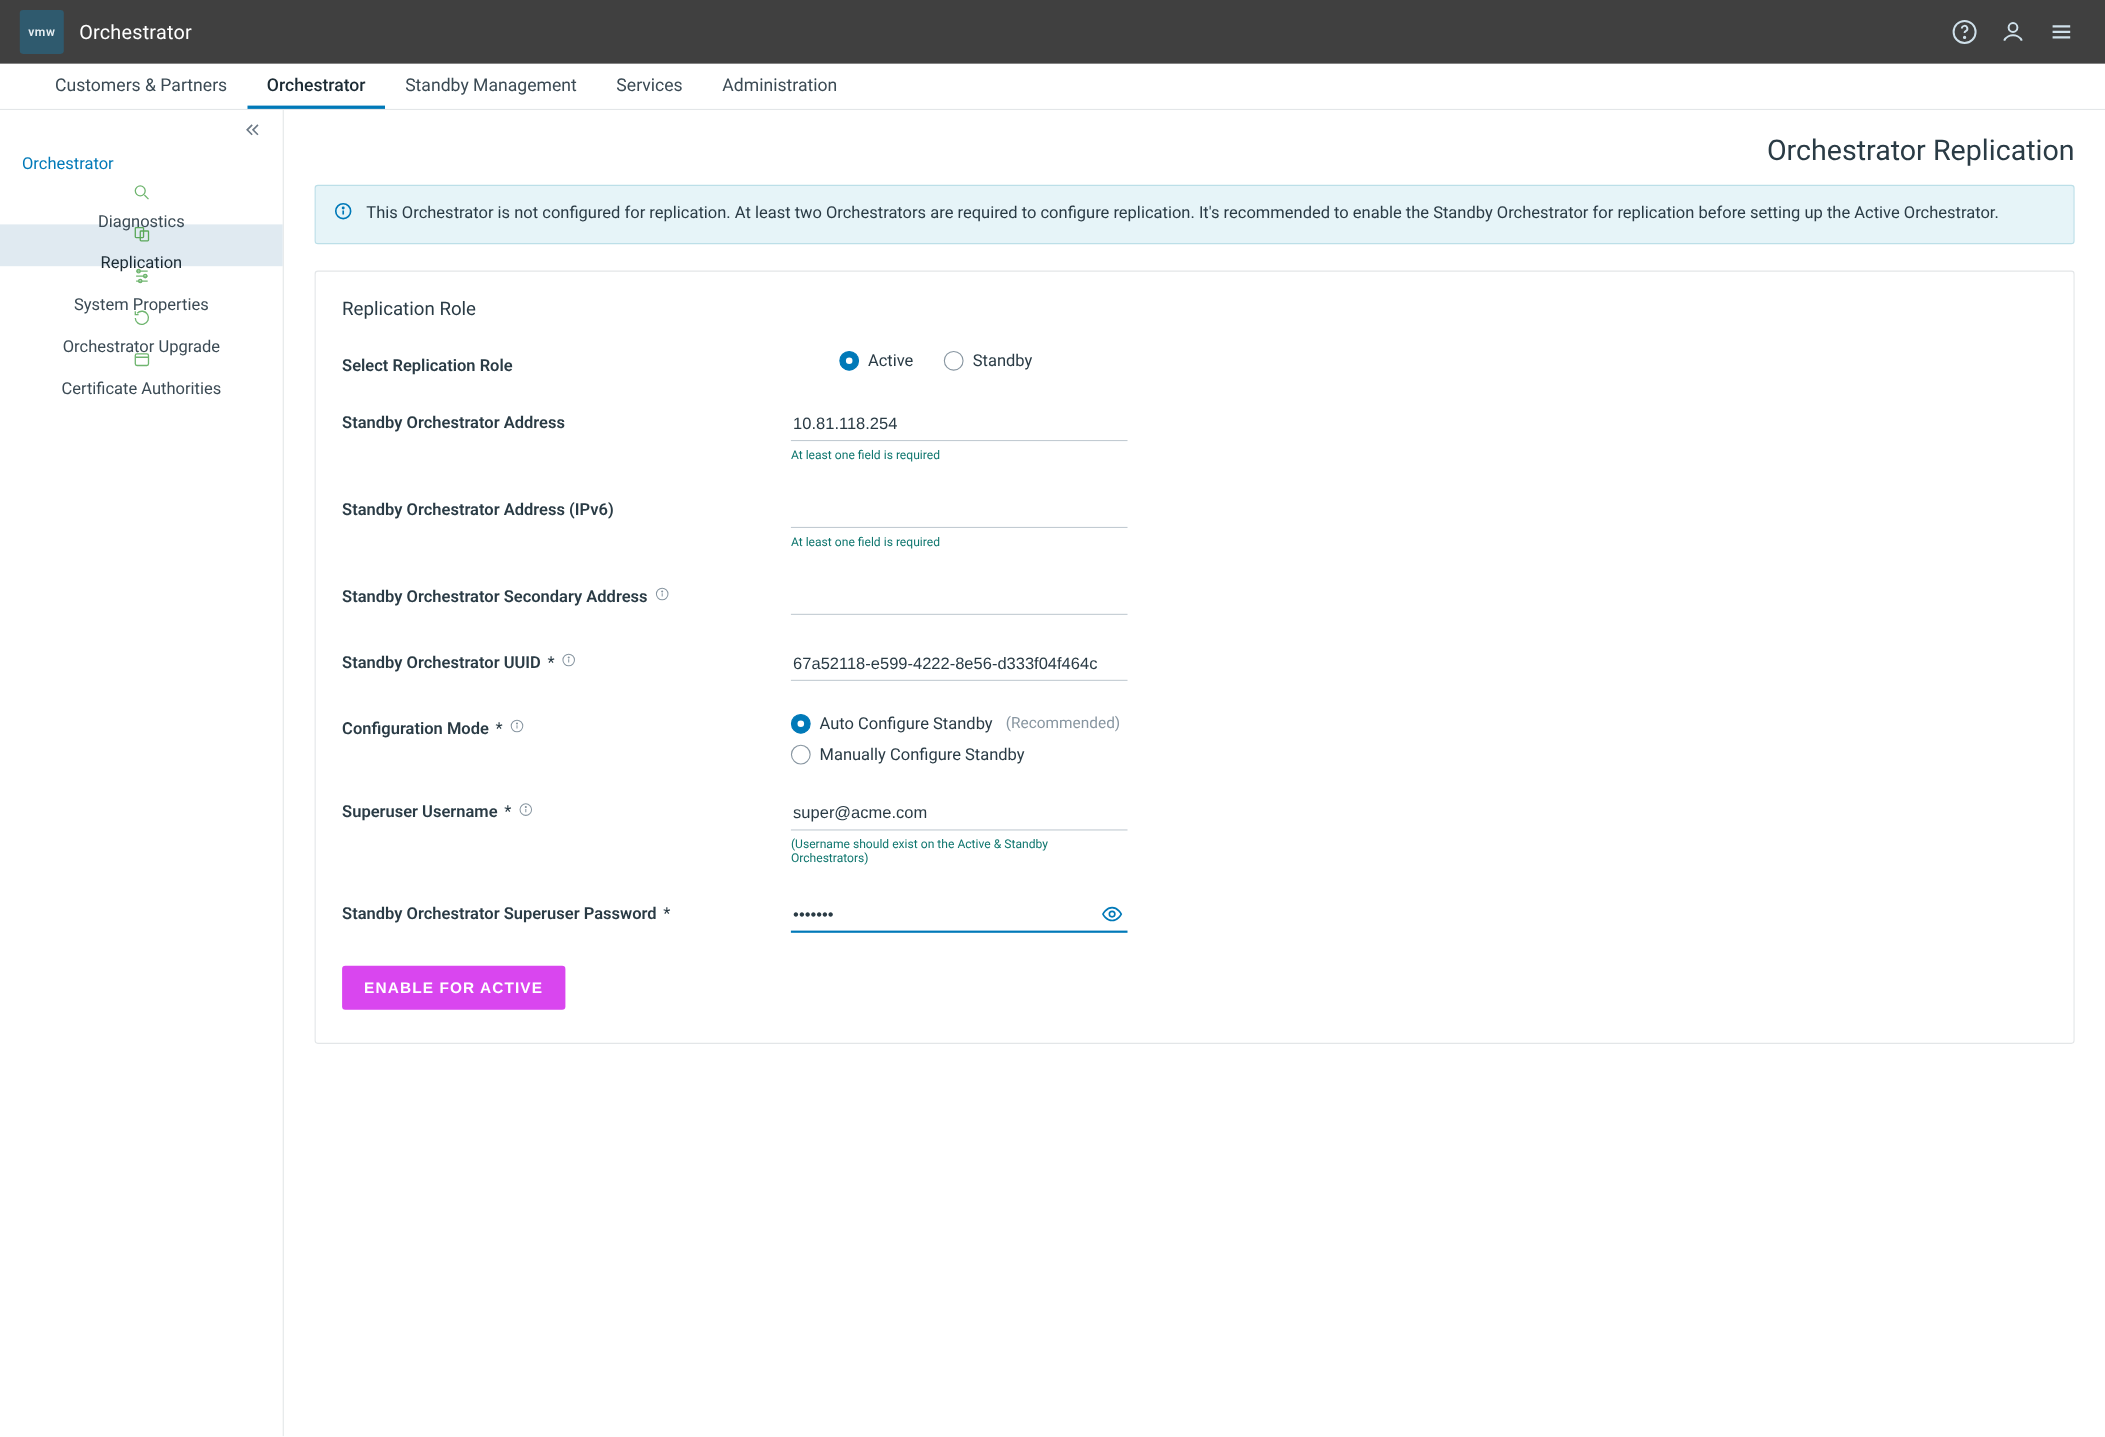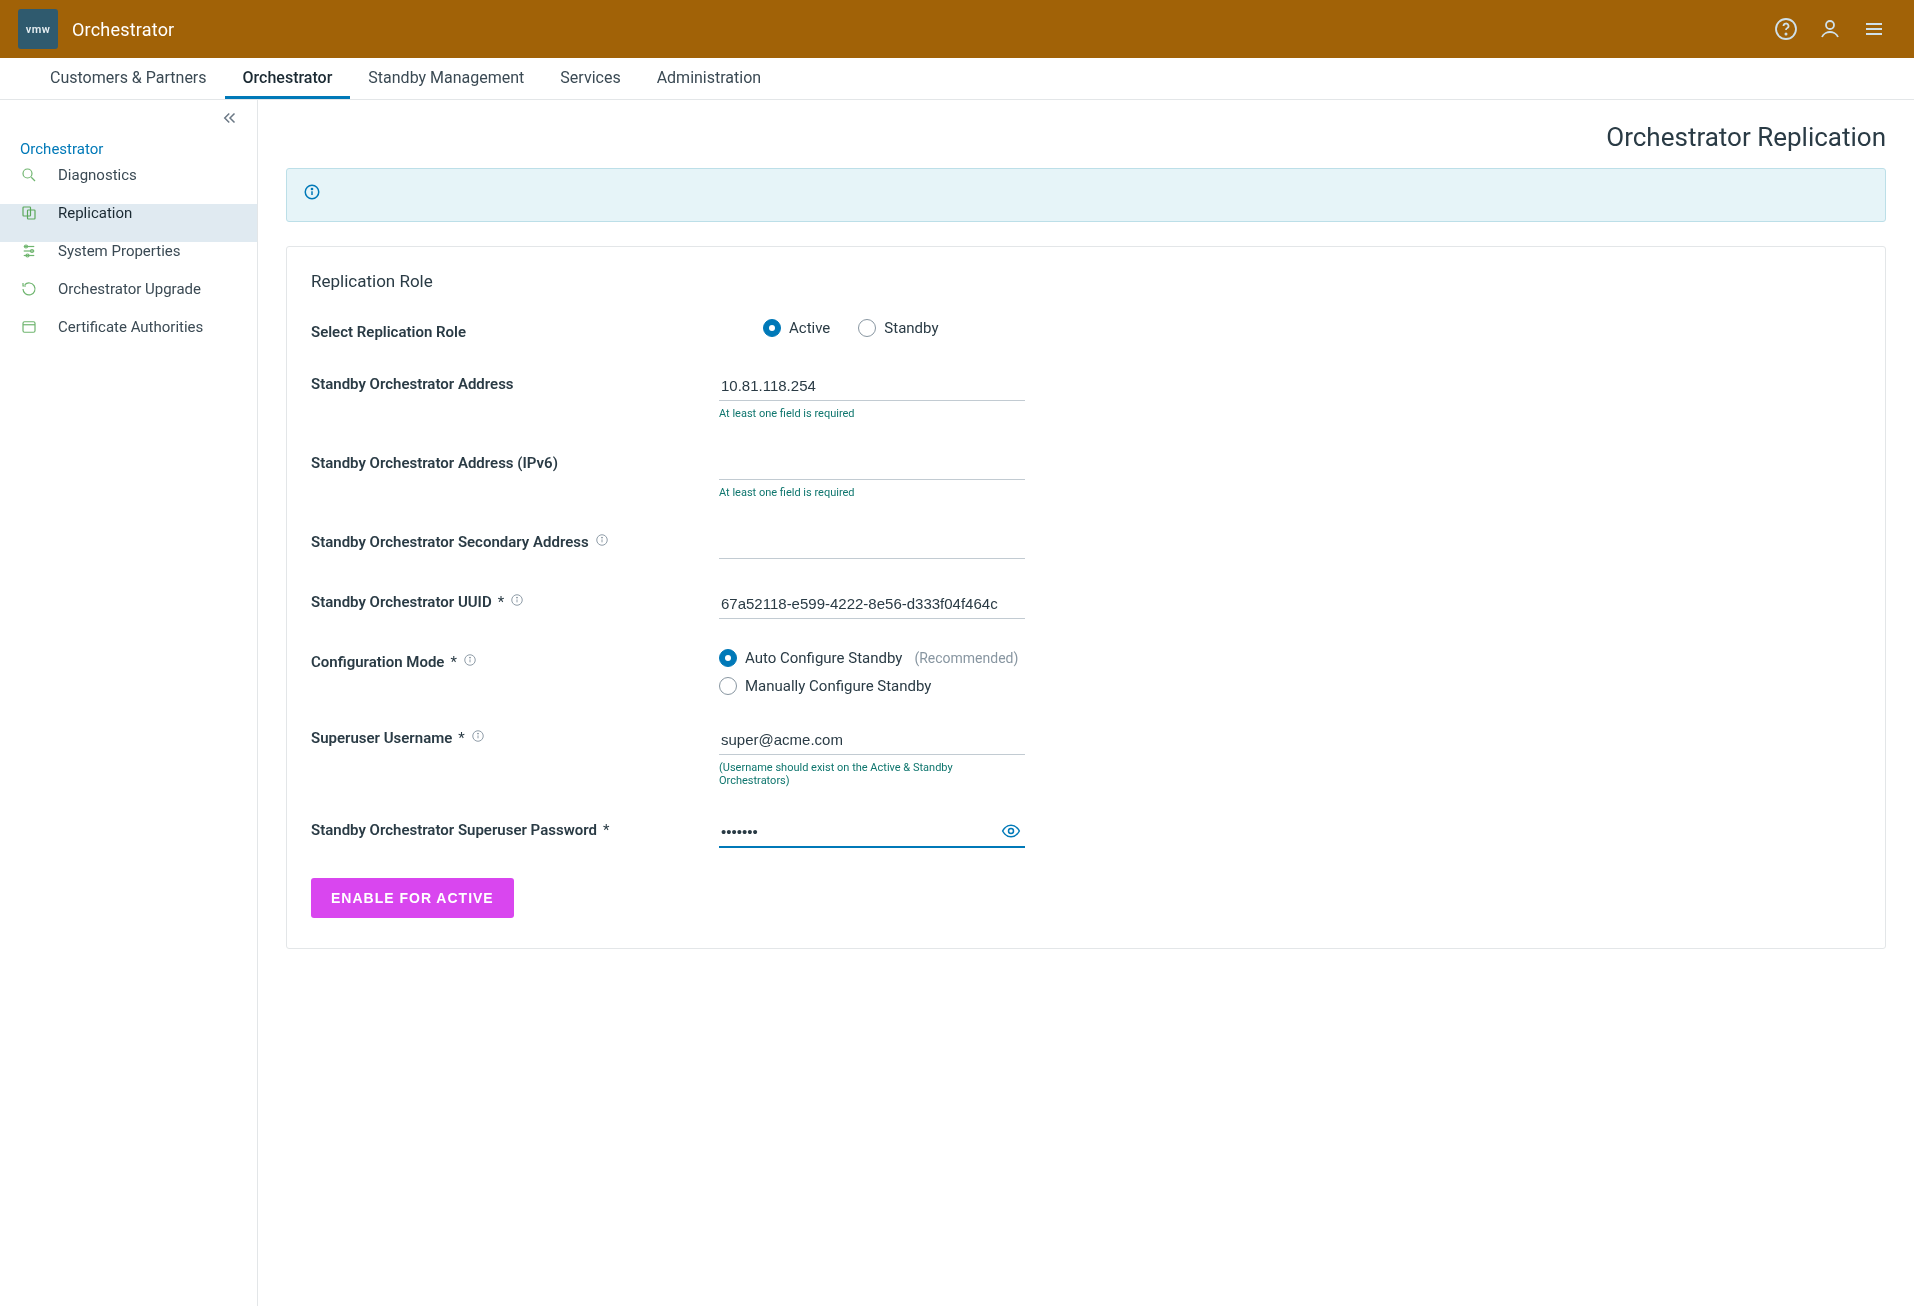--- a/index.html
+++ b/index.html
@@ -8,21 +8,21 @@
     font-size: 14px;
     color: #1b2a33;
     background: #fff;
     overflow: hidden;
   }
   .app { width: 1914px; height: 1306px; position: relative; display: flex; flex-direction: column; }
 
   
   .header {
     height: 58px;
-    background: #a16207;
+    background: #404040;
     display: flex;
     align-items: center;
     padding: 0 18px;
     color: #fff;
   }
   .header .logo-box {
     width: 40px; height: 40px; background: #2f5a6e; border-radius: 3px;
     display:flex; align-items:center; justify-content:center;
     font-weight: 600; font-size: 11px; letter-spacing: 0.5px; color: #e6eef2;
   }
@@ -72,27 +72,28 @@
     color: #6b7885;
     cursor:pointer;
   }
   .sidebar .collapse svg { width:18px; height:18px; stroke:currentColor; fill:none; stroke-width:2;}
   .side-title {
     padding: 4px 20px 8px;
     color: #0079b8;
     font-size: 15px;
   }
   .side-item {
-    display:flex; align-items:flex-start;
+    display:flex; align-items:center;
     height: 38px;
     padding: 0 20px;
     font-size: 15px;
     color: #3b4a54;
     cursor:pointer;
-    gap: 20px;
+    gap: 8px;
+    flex-direction: column;
   }
   .side-item.active {
     background: #e0eaf1;
     color: #1b2a33;
   }
   .side-item .ic { width:18px; height:18px; display:flex; align-items:center; justify-content:center; color:#6fb56f;}
   .side-item .ic svg { width:18px; height:18px; stroke:currentColor; fill:none; stroke-width:1.6;}
   .side-item.active .ic { color:#5aa85a; }
 
   
@@ -277,20 +278,21 @@
       <div class="page-title">Orchestrator Replication</div>
 
       <div class="info-banner">
         <span class="bicon">
           <svg viewBox="0 0 24 24">
               <circle cx="12" cy="12" r="9"></circle>
               <line x1="12" y1="11" x2="12" y2="16"></line>
               <circle cx="12" cy="8" r="0.8" fill="currentColor"></circle>
             </svg>
         </span>
+        <span>This Orchestrator is not configured for replication. At least two Orchestrators are required to configure replication. It's recommended to enable the Standby Orchestrator for replication before setting up the Active Orchestrator.</span>
       </div>
 
       <div class="card">
         <h2>Replication Role</h2>
 
         
         <div class="form-row">
           <div class="flabel">Select Replication Role</div>
           <div class="fcontrol radio">
             <div class="radio-opt selected">

